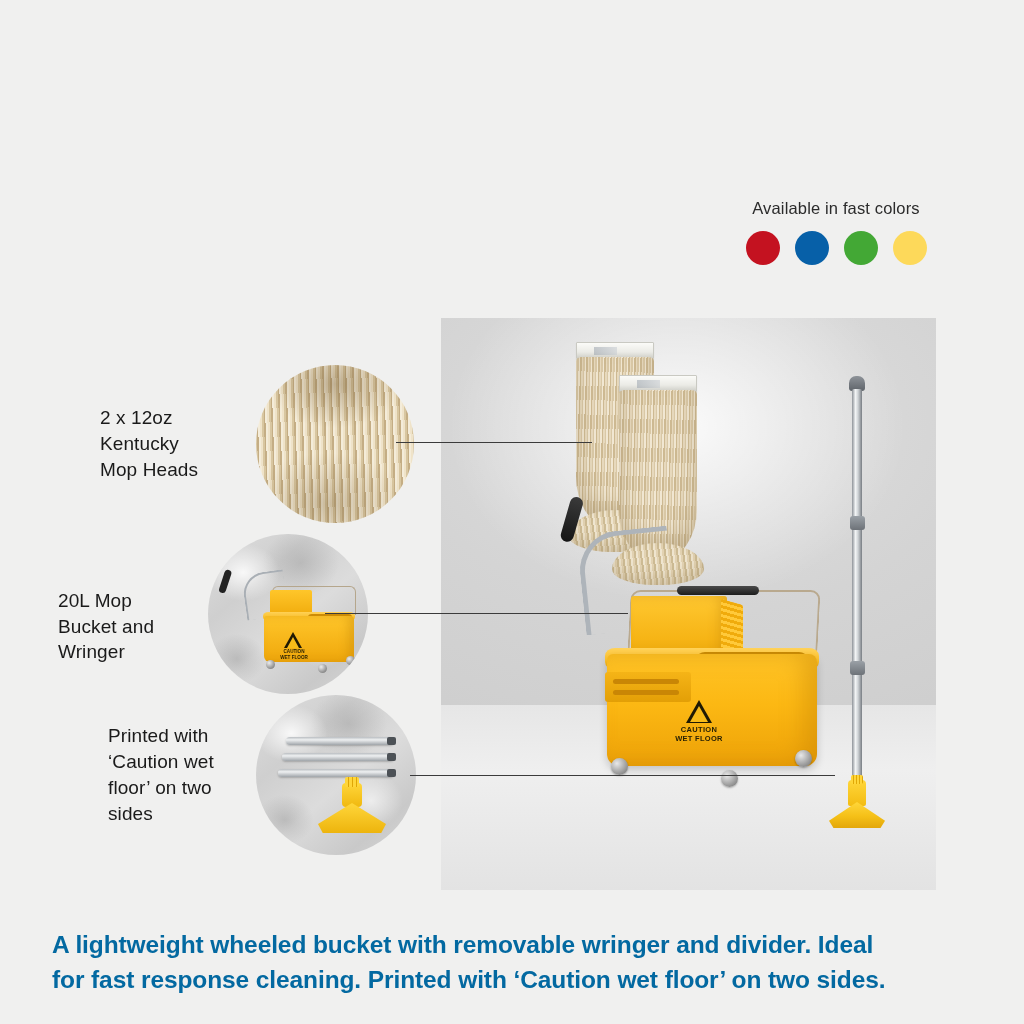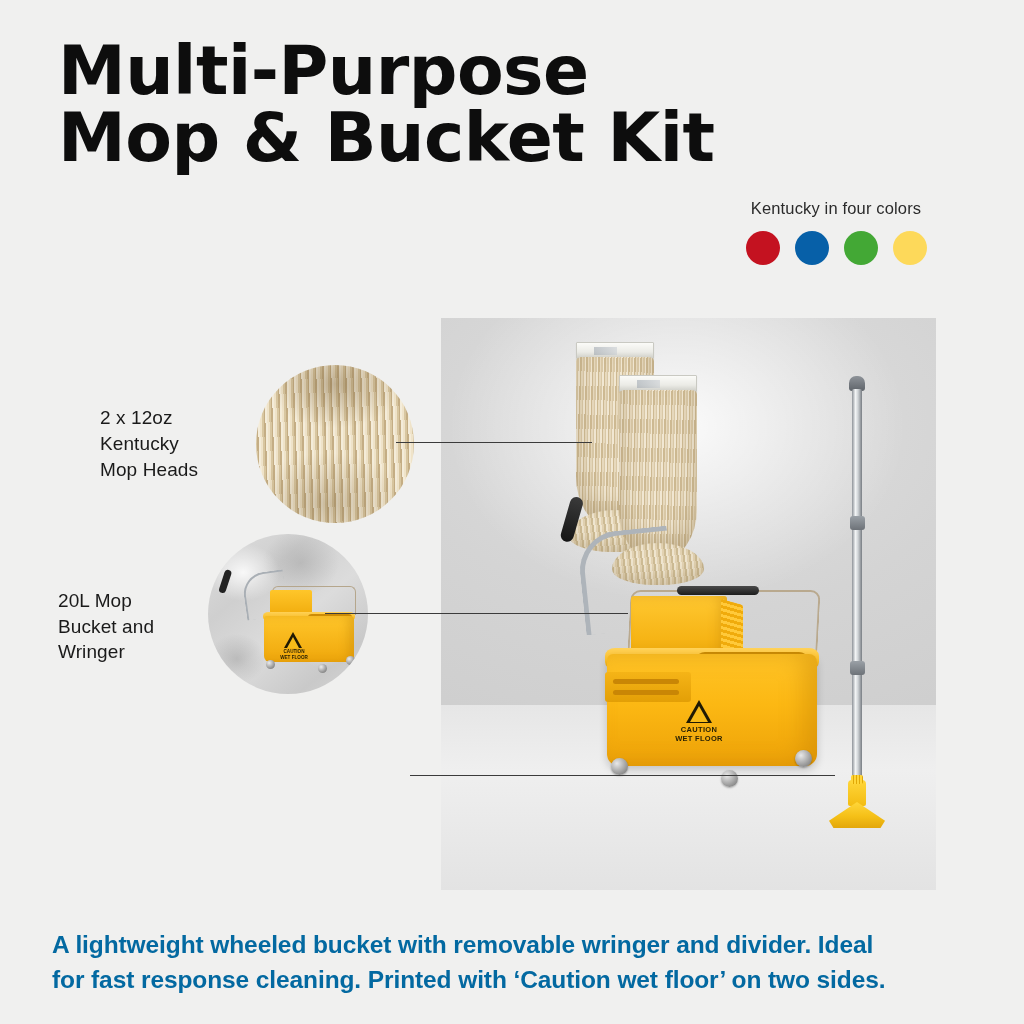--- a/index.html
+++ b/index.html
@@ -327,25 +327,23 @@
     font-family:"Liberation Sans Narrow","Liberation Sans", sans-serif;
     font-weight:700;font-size:24.5px;line-height:1.42;
     color:#0369a1;letter-spacing:-0.1px;white-space:pre-line;
   }
 </style>
 </head>
 <body>
 
 <div id="canvas">
 
-  <div class="title">Multi-Purpose
-Mop &amp; Bucket Kit</div>
 
   <div class="colors-wrap">
-    <div class="colors-label">Kentucky in four colors</div>
+    <div class="colors-label">Available in fast colors</div>
     <div class="swatch-row">
       <div class="swatch" style="background:#C41220"></div>
       <div class="swatch" style="background:#0760A8"></div>
       <div class="swatch" style="background:#43A835"></div>
       <div class="swatch" style="background:#FDD95A"></div>
     </div>
   </div>
 
   <div class="photo-panel">
     <div class="panel-bg"></div>
@@ -426,18 +424,40 @@
           <div>WET FLOOR</div>
         </div>
         <div class="mb-wheel" style="left:10px;top:82px;"></div>
         <div class="mb-wheel" style="left:62px;top:86px;"></div>
         <div class="mb-wheel" style="left:90px;top:78px;"></div>
       </div>
     </div>
   </div>
   <div class="connector" style="left:325px;top:613px;width:303px;"></div>
 
+  <div class="feature" style="left:108px;top:695px;width:330px;">
+    <div class="feat-text" style="width:138px;">Printed with
+‘Caution wet
+floor’ on two
+sides</div>
+    <div class="circle" style="width:160px;height:160px;margin-left:10px;">
+      <div class="concrete"></div>
+      <div class="mini-poles">
+        <div class="mp-rod" style="left:30px;top:42px;width:108px;">
+          <span class="tip"></span>
+        </div>
+        <div class="mp-rod" style="left:26px;top:58px;width:112px;">
+          <span class="tip"></span>
+        </div>
+        <div class="mp-rod" style="left:22px;top:74px;width:116px;">
+          <span class="tip"></span>
+        </div>
+        <div class="mp-neck"></div>
+        <div class="mp-foot"></div>
+      </div>
+    </div>
+  </div>
   <div class="connector" style="left:410px;top:775px;width:425px;"></div>
 
   <div class="caption">A lightweight wheeled bucket with removable wringer and divider. Ideal
 for fast response cleaning. Printed with ‘Caution wet floor’ on two sides.</div>
 
 </div>
 
 </body></html>

